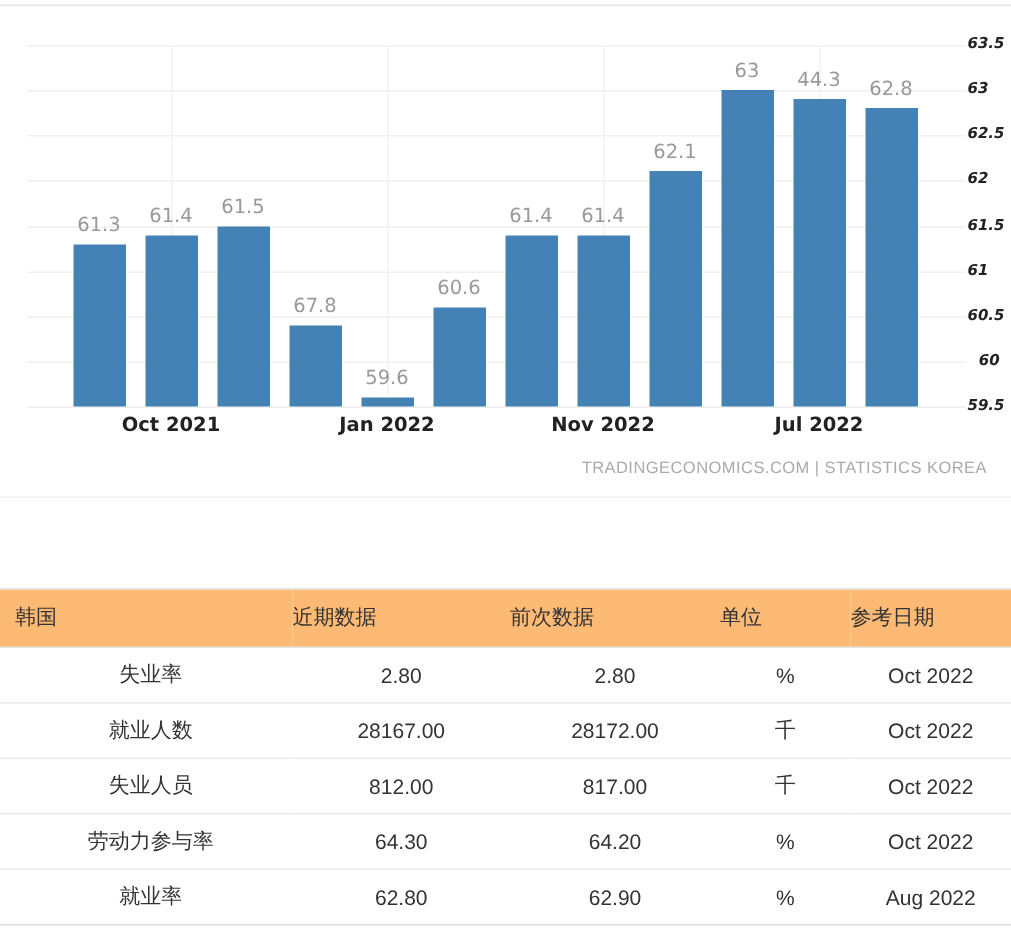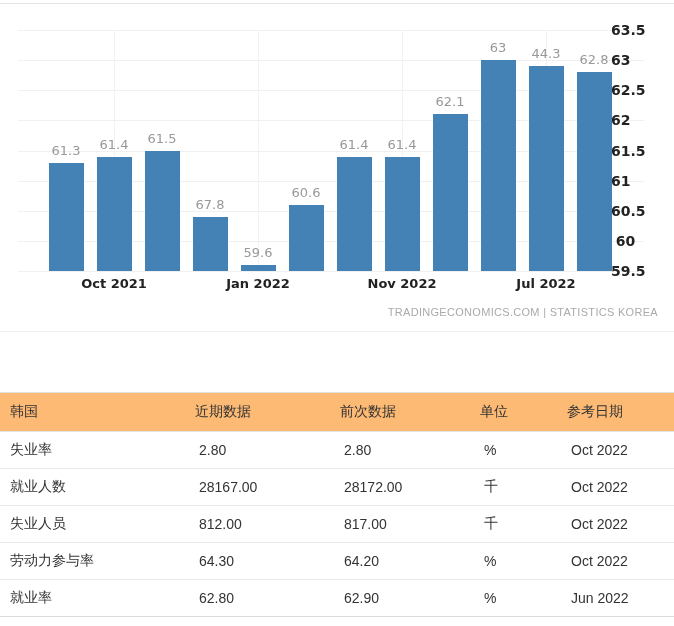--- a/index.html
+++ b/index.html
@@ -4,32 +4,32 @@
 <style>
   * { margin:0; padding:0; box-sizing:border-box; }
   html,body { background:#fff; width:674px; font-family:"Liberation Sans","DejaVu Sans",sans-serif; }
   .page { width:674px; height:626px; overflow:hidden; background:#fff; }
 
   
   .chart-section { margin-top:3px; border-top:1px solid #e4e4e4; border-bottom:1px solid #efefef; height:329px; position:relative; background:#fff; }
   #chart { position:relative; width:674px; height:327px; font-family:"DejaVu Sans",sans-serif; }
   .gridline-h { position:absolute; height:1px; background:#f0f0f0; }
   .gridline-v { position:absolute; width:1px; background:#f2f2f2; }
-  .ytick { position:absolute; left:611px; width:29px; font-size:14px; font-weight:700; color:#222; line-height:18px; }
+  .ytick { position:absolute; left:645px; width:29px; font-size:10px; font-weight:700; color:#222; line-height:18px;font-style:italic; }
   .xtick { position:absolute; width:96px; text-align:center; font-size:13px; font-weight:700; color:#222; }
   .bar { position:absolute; background:#4482b6; }
   .bar-label { position:absolute; width:60px; text-align:center; font-size:13px; color:#999; }
   .attribution { position:absolute; right:16px; top:302px; font-size:11px; color:#aaa; letter-spacing:.3px;text-align:right; }
 
   
   .spacer { height:60px; }
   table { width:674px; border-collapse:collapse; table-layout:fixed; font-size:14px; color:#333; }
   thead tr { background:#fdba74; }
   th { font-weight:400; text-align:left; padding:10px 0; border-top:1px solid #e1e1e1; border-bottom:1px solid #e3e3e3; color:#333; }
-  td { padding:9px 4px; border-bottom:1px solid #eaeaea; }
+  td { padding:9px 4px; border-bottom:1px solid #eaeaea;text-align:center; }
   tbody tr:last-child td { border-bottom:1px solid #dcdcdc; }
   th:first-child, td:first-child { padding-left:10px; }
   td.rowlabel { cursor:pointer; }
 </style>
 </head>
 <body>
 
 <div class="page">
 
   <section class="chart-section">
@@ -134,18 +134,18 @@
           <td>64.30</td>
           <td>64.20</td>
           <td>%</td>
           <td>Oct 2022</td>
         </tr>
         <tr>
           <td class="rowlabel">就业率</td>
           <td>62.80</td>
           <td>62.90</td>
           <td>%</td>
-          <td>Jun 2022</td>
+          <td>Aug 2022</td>
         </tr>
       </tbody>
   </table>
 
 </div>
 
 </body></html>

